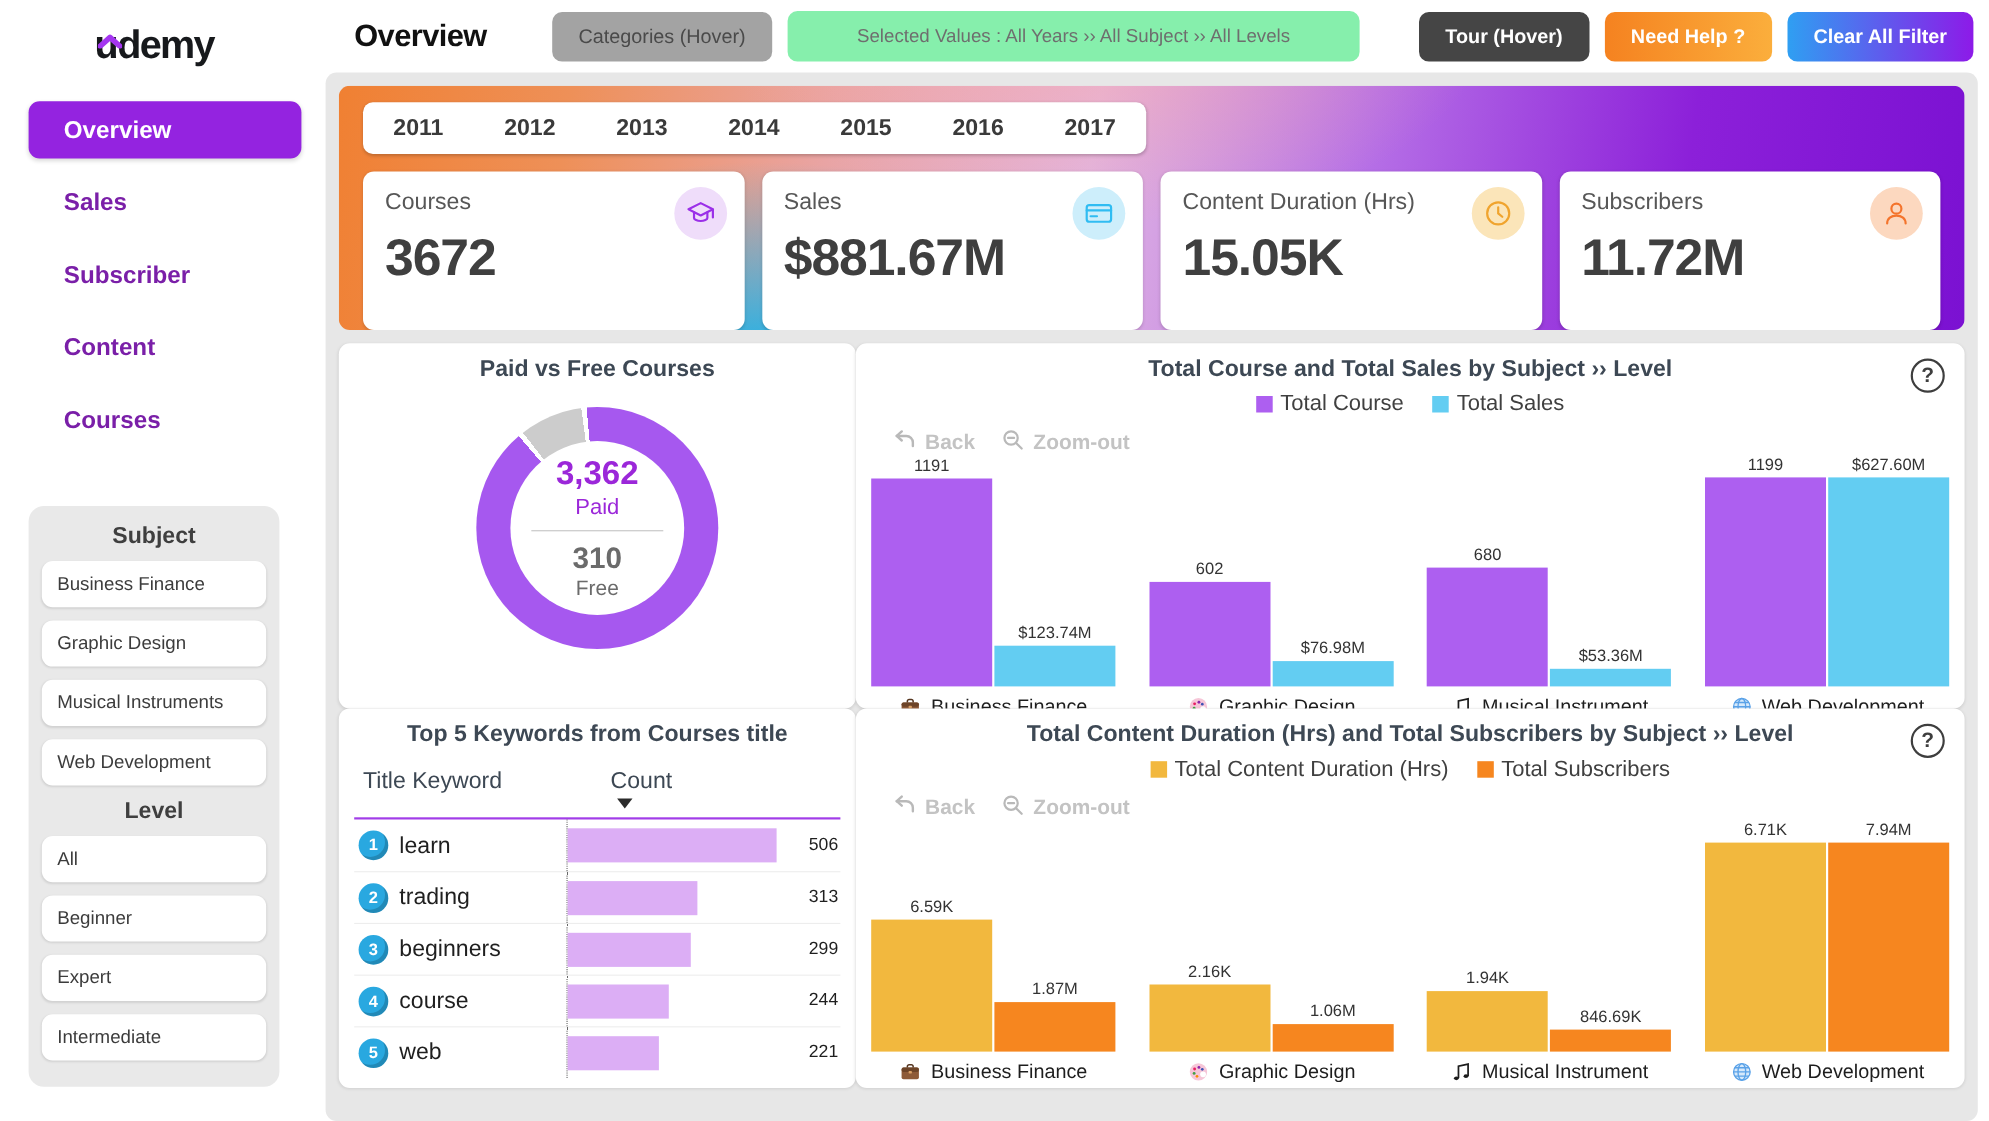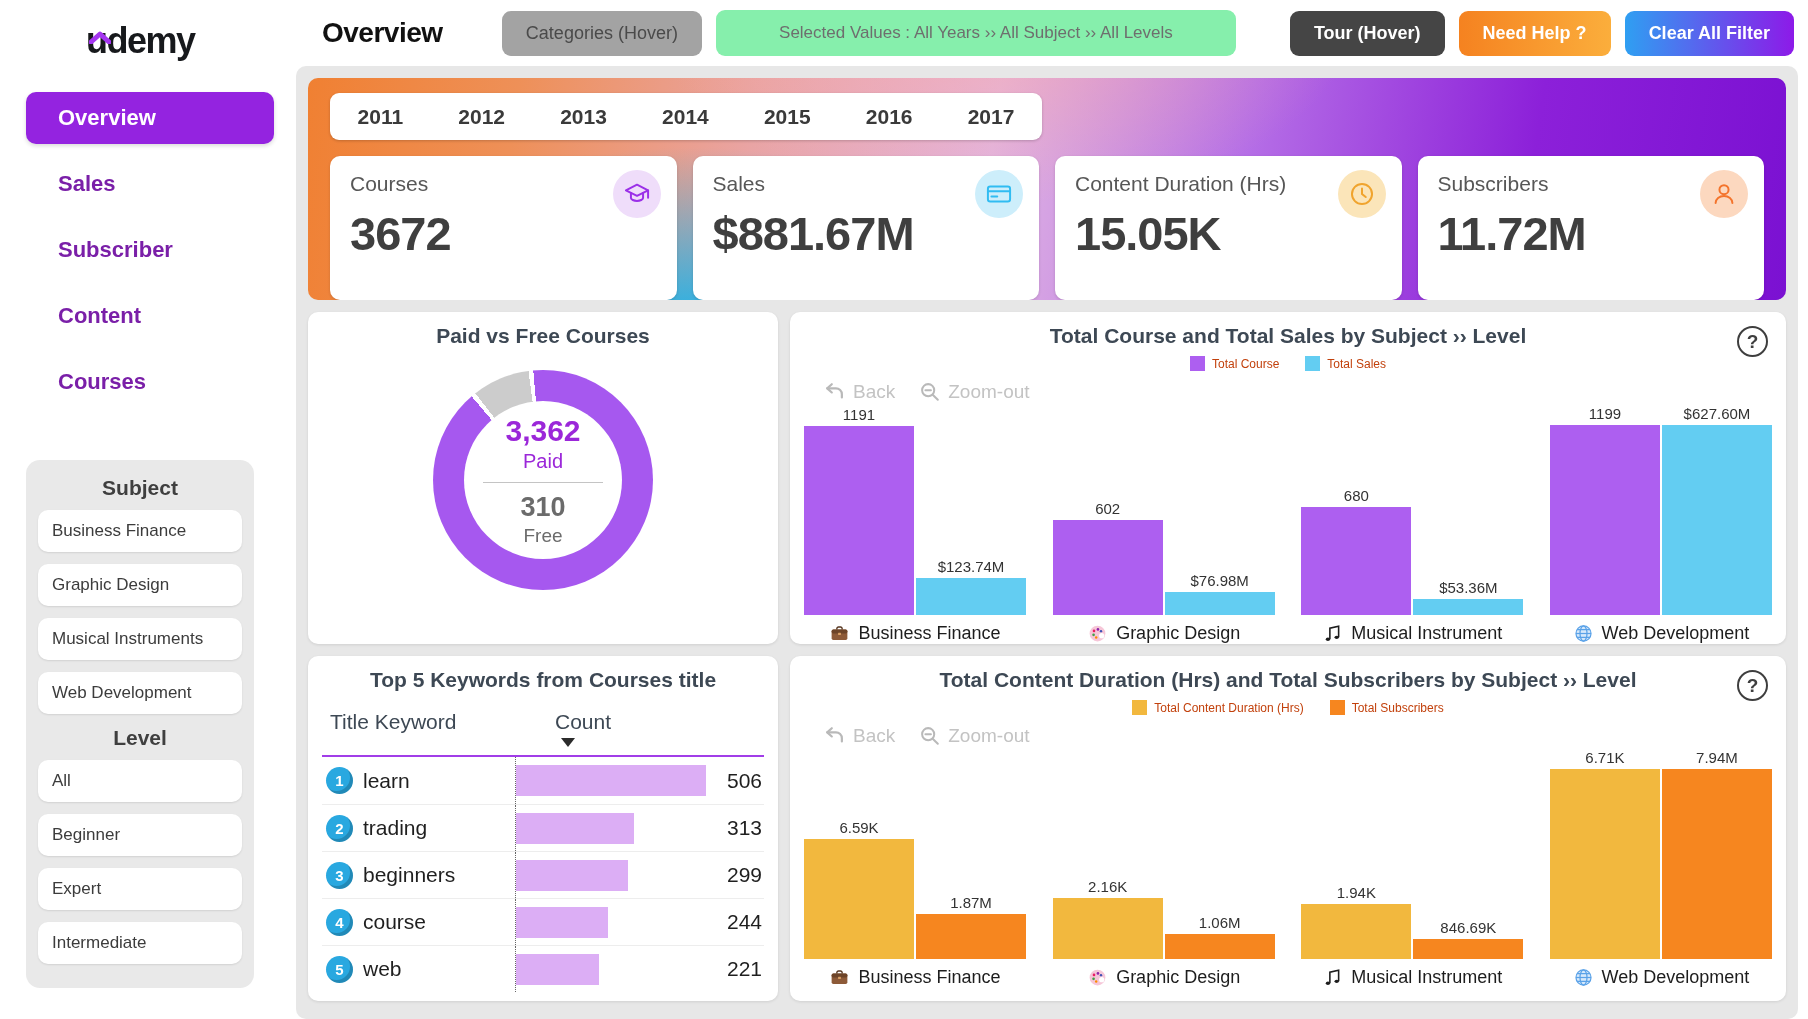--- a/index.html
+++ b/index.html
@@ -48,44 +48,44 @@
   .kpi-row { display: flex; gap: 16px; margin-top: 16px; height: 144px; }
   .kpi-card { flex: 1; background: #fff; border-radius: 10px; padding: 16px 20px; position: relative;
     box-shadow: 0 1px 3px rgba(0,0,0,.15); }
   .kpi-label { font-size: 21px; color: #575757; }
   .kpi-value { font-size: 47px; font-weight: 700; color: #3f3f3f; margin-top: 10px; letter-spacing: -1px; }
   .kpi-icon { position: absolute; top: 14px; right: 16px; width: 48px; height: 48px; border-radius: 50%;
     display: flex; align-items: center; justify-content: center; }
   .kpi-icon svg { width: 28px; height: 28px; }
 
   
-  .grid { display: grid; grid-template-columns: 470px 1fr; gap: 12px; margin-top: 12px; }
+  .grid { display: grid; grid-template-columns: 470px 1fr; margin-top: 12px; }
   .card { background: #fff; border-radius: 10px; box-shadow: 0 1px 3px rgba(0,0,0,.10); position: relative; }
   .card-title { text-align: center; font-size: 21px; font-weight: 600; color: #3d4854; padding-top: 12px; }
   .row1 { height: 332px; }
   .row2 { height: 345px; }
 
   
   .donut-wrap { display: flex; justify-content: center; margin-top: 22px; }
   .donut { position: relative; width: 220px; height: 220px; border-radius: 50%; }
   .donut-hole { position: absolute; inset: 31px; background: #fff; border-radius: 50%;
     display: flex; flex-direction: column; align-items: center; justify-content: center; }
   .donut-paid-value { font-size: 30px; font-weight: 700; color: #9b27d9; }
   .donut-paid-label { font-size: 20px; color: #9b27d9; margin-top: 2px; }
   .donut-divider { width: 120px; border-top: 1px solid #c4c4c4; margin: 9px 0; }
   .donut-free-value { font-size: 27px; font-weight: 700; color: #6b6b6b; }
   .donut-free-label { font-size: 19px; color: #6b6b6b; margin-top: 2px; }
 
   
   .legend { display: flex; justify-content: center; gap: 26px; margin-top: 8px; }
-  .legend-item { display: flex; align-items: center; gap: 7px; font-size: 12px; color: #c2410c; cursor: pointer; justify-content: flex-end; }
+  .legend-item { display: flex; align-items: center; gap: 7px; font-size: 20px; color: #404040; cursor: pointer; justify-content: flex-end; }
   .legend-swatch { width: 15px; height: 15px; }
   .controls { display: flex; align-items: center; gap: 10px; padding-left: 34px; margin-top: 10px;
     color: #c3c3c3; font-size: 19px; }
-  .ctrl { display: flex; gap: 7px; cursor: pointer; }
+  .ctrl { display: flex; align-items: center; gap: 7px; cursor: pointer; font-weight: bold; }
   .ctrl + .ctrl { margin-left: 14px; }
   .plot { display: flex; justify-content: space-between; align-items: flex-end; padding: 0 14px; margin-top: -8px; }
   .bar-group { display: flex; flex-direction: column; align-items: center; }
   .bars { display: flex; align-items: flex-end; gap: 2px; }
   .bar-wrap { display: flex; flex-direction: column; align-items: center; justify-content: flex-end; height: 215px; }
   .bar-value { font-size: 15px; color: #333; margin-bottom: 3px; white-space: nowrap; }
   .bar { width: 110px; }
   .x-label { display: flex; align-items: center; gap: 8px; font-size: 18px; color: #1d1d1d; margin-top: 8px; }
   .x-label svg { width: 21px; height: 21px; }
   .help-badge { position: absolute; top: 14px; right: 18px; width: 31px; height: 31px; border-radius: 50%;
@@ -102,21 +102,21 @@
   .kw-row { display: flex; align-items: center; height: 47px; margin: 0 14px; border-top: 1px solid #ededed;
     cursor: pointer; }
   .kw-row:first-of-type { border-top: none; }
   .kw-rank { width: 27px; height: 27px; border-radius: 50%; background: #29a8e0; color: #fff; font-size: 15px;
     font-weight: 700; display: flex; align-items: center; justify-content: center; margin: 0 10px 0 4px;
     box-shadow: inset -3px -3px 0 rgba(0,0,0,.18); }
   .kw-name { font-size: 21px; color: #1f1f1f; flex: 0 0 152px; }
   .kw-barzone { flex: 1; position: relative; height: 100%; border-left: 1px dotted #666;
     display: flex; align-items: center; }
   .kw-bar { height: 31px; }
-  .kw-count { position: absolute; right: 2px; font-size: 21px; color: #1f1f1f; }
+  .kw-count { position: absolute; right: 2px; font-size: 16px; color: #1f1f1f; }
 </style>
 </head>
 <body>
 
 <div class="app">
 
   <aside class="sidebar">
     <div class="logo">
       <span class="logo-caret">
         <svg width="22" height="13" viewBox="0 0 22 13">

